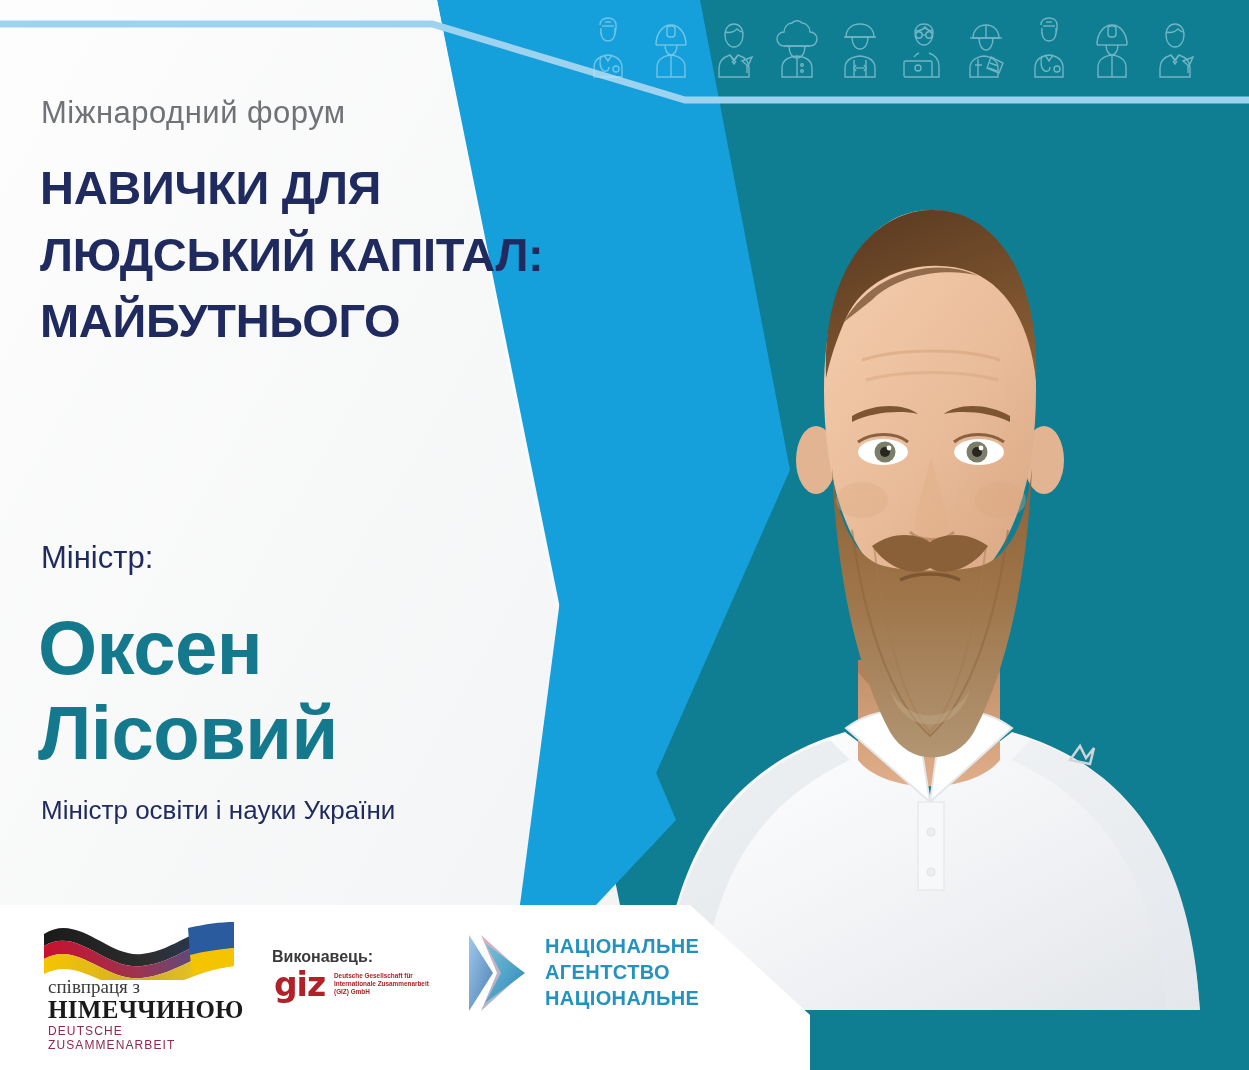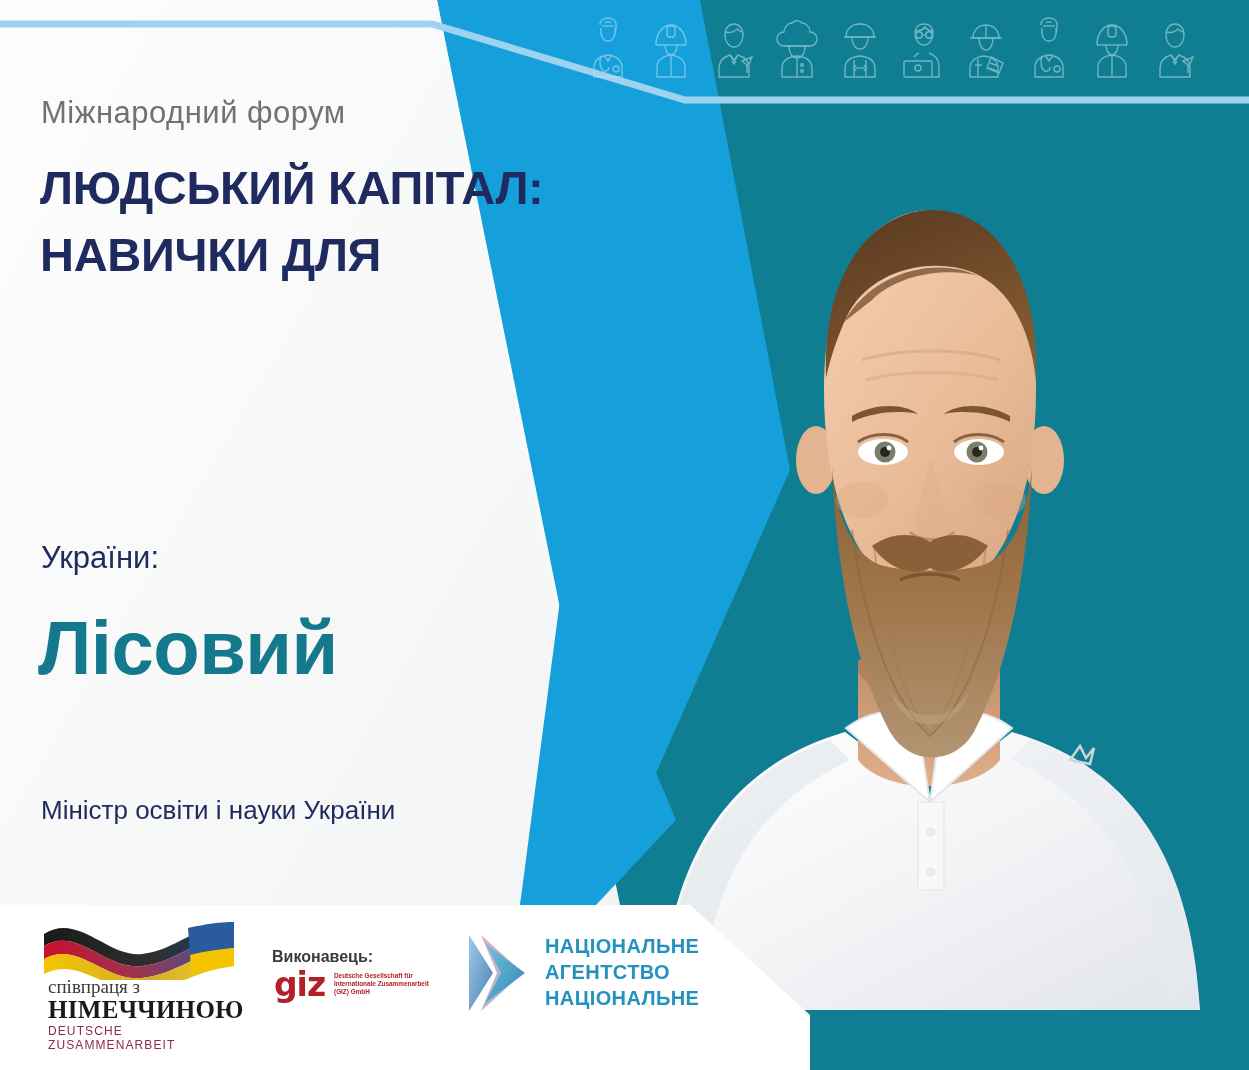--- a/index.html
+++ b/index.html
@@ -378,27 +378,29 @@
   </div>
 
   <svg class="layer" width="1249" height="1070" viewBox="0 0 1249 1070" style="pointer-events:none">
     <polygon points="600,640 676,820 596,905 556,905 520,905 560,760" fill="#16A0DB"></polygon>
     <polygon points="560,600 612,760 566,905 520,905" fill="#16A0DB"></polygon>
   </svg>
 
   <div class="kicker">Міжнародний форум</div>
 
   <div class="main-title">
+    <span>НАВИЧКИ ДЛЯ</span>
     <span>ЛЮДСЬКИЙ КАПІТАЛ:</span>
-    <span>НАВИЧКИ ДЛЯ</span>
-  </div>
-
-  <div class="speaker-label">України:</div>
+    <span>МАЙБУТНЬОГО</span>
+  </div>
+
+  <div class="speaker-label">Міністр:</div>
 
   <div class="speaker-name">
+    <span>Оксен</span>
     <span>Лісовий</span>
   </div>
 
   <div class="speaker-role">Міністр освіти і науки України</div>
 
   <div class="footer-bar"></div>
 
   <div class="logo-de">
     <svg class="ribbon" viewBox="0 0 205 62">
       <defs>

